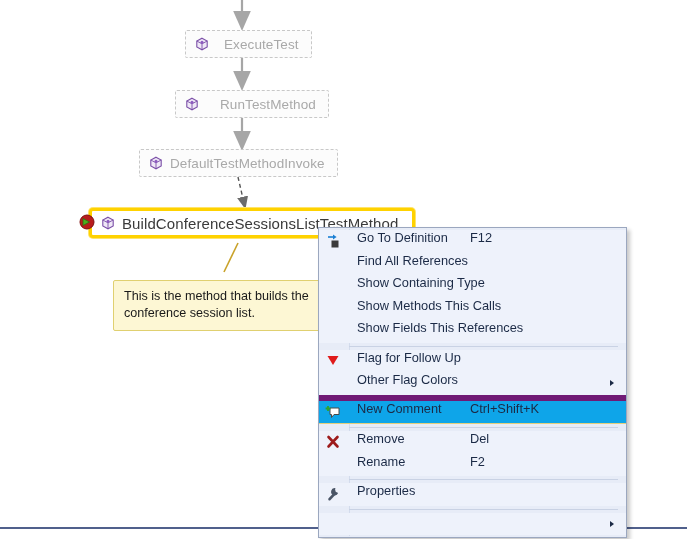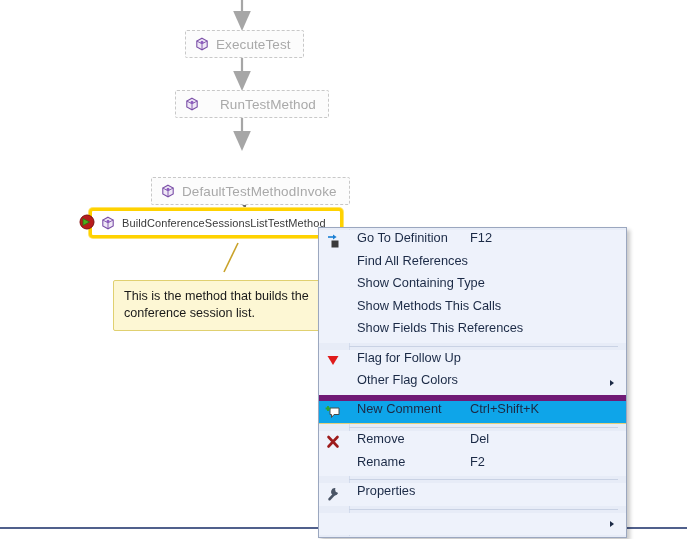--- a/index.html
+++ b/index.html
@@ -59,21 +59,21 @@
   .node.selected {
     border: 3px solid #ffd200;
     background: #ffffff;
     border-radius: 4px;
     height: 30px;
     padding: 0 14px 0 9px;
     box-shadow: 0 0 0 1px #ffe46a;
   }
   .node.selected .nlabel {
     color: #3a3a3a;
-    font-size: 11px;
+    font-size: 15px;
   }
 
   
   .bp {
     position: absolute;
     left: 79px;
     top: 214px;
     width: 16px;
     height: 16px;
     z-index: 7;
@@ -221,21 +221,21 @@
 
     <line x1="242" y1="58" x2="242" y2="81" stroke="#a6a6a6" stroke-width="2.2" marker-end="url(#ah)"></line>
 
     <line x1="242" y1="118" x2="242" y2="141" stroke="#a6a6a6" stroke-width="2.2" marker-end="url(#ah)"></line>
 
     <line x1="238" y1="177" x2="244" y2="203" stroke="#555555" stroke-width="1.4" stroke-dasharray="4,3" marker-end="url(#ahd)"></line>
 
     <line x1="224" y1="272" x2="238" y2="243" stroke="#c9a22a" stroke-width="1.6"></line>
   </svg>
 
-  <div class="node dim" style="left:185px;top:30px;">
+  <div class="node dim" style="left:185px;top:30px;gap:8px;">
     <span class="cube">
       <svg width="14" height="14" viewBox="0 0 14 14">
         <path d="M7 1.2 L12.2 4 L12.2 10 L7 12.8 L1.8 10 L1.8 4 Z" fill="#efe8f6" stroke="#7b4fa8" stroke-width="1.1"></path>
         <path d="M1.8 4 L7 6.8 L12.2 4" fill="none" stroke="#7b4fa8" stroke-width=".9"></path>
         <path d="M7 6.8 L7 12.8" fill="none" stroke="#7b4fa8" stroke-width=".9"></path>
         <circle cx="7" cy="5.2" r="1.5" fill="#8e5cc0"></circle>
       </svg>
     </span>
     <span class="nlabel">ExecuteTest</span>
   </div>
@@ -245,21 +245,21 @@
       <svg width="14" height="14" viewBox="0 0 14 14">
         <path d="M7 1.2 L12.2 4 L12.2 10 L7 12.8 L1.8 10 L1.8 4 Z" fill="#efe8f6" stroke="#7b4fa8" stroke-width="1.1"></path>
         <path d="M1.8 4 L7 6.8 L12.2 4" fill="none" stroke="#7b4fa8" stroke-width=".9"></path>
         <path d="M7 6.8 L7 12.8" fill="none" stroke="#7b4fa8" stroke-width=".9"></path>
         <circle cx="7" cy="5.2" r="1.5" fill="#8e5cc0"></circle>
       </svg>
     </span>
     <span class="nlabel">RunTestMethod</span>
   </div>
 
-  <div class="node dim" style="left:151px;top:149px;margin-top:28px;">
+  <div class="node dim" style="left:139px;top:149px;">
     <span class="cube">
       <svg width="14" height="14" viewBox="0 0 14 14">
         <path d="M7 1.2 L12.2 4 L12.2 10 L7 12.8 L1.8 10 L1.8 4 Z" fill="#efe8f6" stroke="#7b4fa8" stroke-width="1.1"></path>
         <path d="M1.8 4 L7 6.8 L12.2 4" fill="none" stroke="#7b4fa8" stroke-width=".9"></path>
         <path d="M7 6.8 L7 12.8" fill="none" stroke="#7b4fa8" stroke-width=".9"></path>
         <circle cx="7" cy="5.2" r="1.5" fill="#8e5cc0"></circle>
       </svg>
     </span>
     <span class="nlabel">DefaultTestMethodInvoke</span>
   </div>

